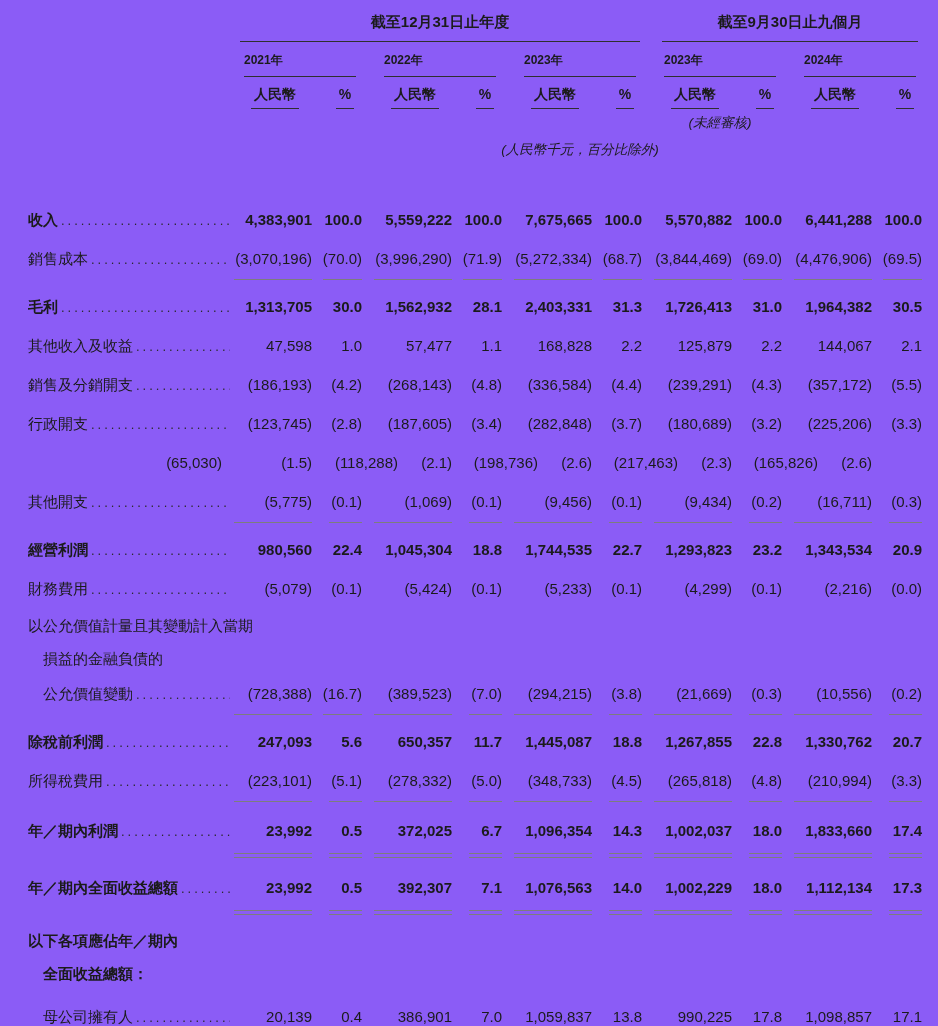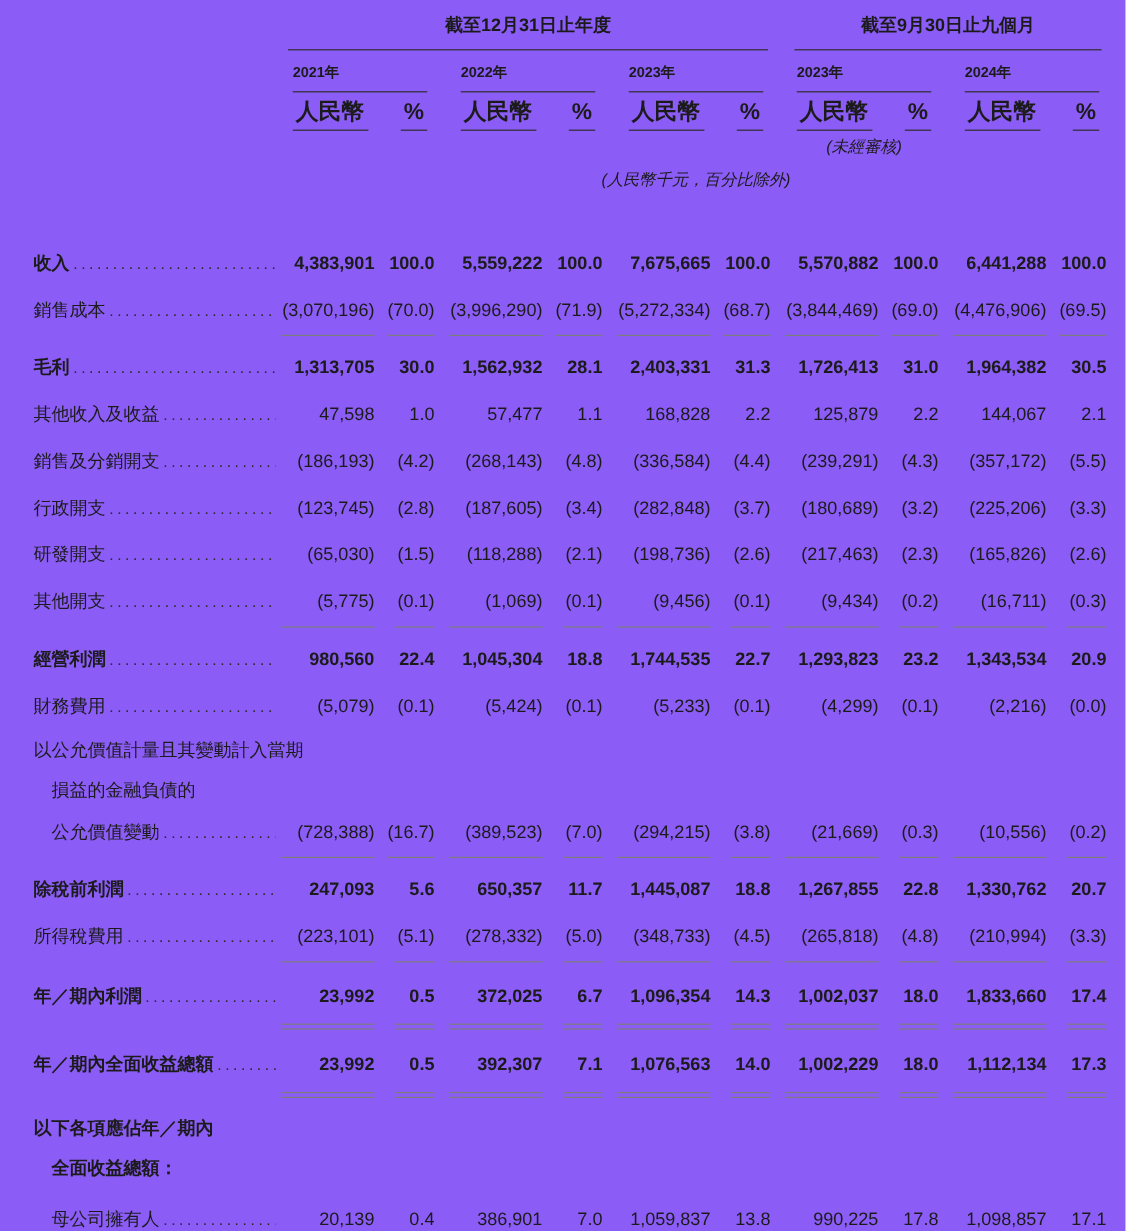--- a/index.html
+++ b/index.html
@@ -23,21 +23,21 @@
   .hg1 { grid-column:2 / span 6; margin:0 10px; }
   .hg2 { grid-column:8 / span 4; margin:0 12px; }
   .hyears { margin-top:7px; line-height:22px; }
   .hyear {
     grid-column:span 2; text-align:left; font-weight:bold; font-size:12px;
     border-bottom:1.3px solid #2f2f2f; padding-bottom:5px; margin:0 14px;
   }
   .hsub { margin-top:6px; line-height:22px; }
   .hsub .c { text-align:center; }
   .hsub .sp {
-    display:inline-block; font-weight:bold; font-size:19px;
+    display:inline-block; font-weight:bold; font-size:14px;
     border-bottom:1.3px solid #2f2f2f; padding:0 3px 3px 3px;text-align:center;
   }
   .hnote { margin-top:5px; line-height:18px; font-style:italic; font-size:13.5px; }
   .hnote .c { display:flex; justify-content:center; white-space:nowrap; }
   .nacell { grid-column:8 / span 2; }
   .unitcell { grid-column:6 / span 2; margin-top:4px; }
   .headspacer { height:42px; }
   
   .row { line-height:37px; font-size:15px; }
   .row.sub { line-height:33px; }
@@ -200,24 +200,20 @@
         <div class="num"><span class="val rmb">(187,605)</span></div>
         <div class="num"><span class="val pct">(3.4)</span></div>
         <div class="num"><span class="val rmb">(282,848)</span></div>
         <div class="num"><span class="val pct">(3.7)</span></div>
         <div class="num"><span class="val rmb">(180,689)</span></div>
         <div class="num"><span class="val pct">(3.2)</span></div>
         <div class="num"><span class="val rmb">(225,206)</span></div>
         <div class="num"><span class="val pct">(3.3)</span></div>
       </div>
       <div class="grid row">
-        <div class="lbl">
-          <span class="lt">研發開支</span>
-          <span class="leader"></span>
-        </div>
         <div class="num"><span class="val rmb">(65,030)</span></div>
         <div class="num"><span class="val pct">(1.5)</span></div>
         <div class="num"><span class="val rmb">(118,288)</span></div>
         <div class="num"><span class="val pct">(2.1)</span></div>
         <div class="num"><span class="val rmb">(198,736)</span></div>
         <div class="num"><span class="val pct">(2.6)</span></div>
         <div class="num"><span class="val rmb">(217,463)</span></div>
         <div class="num"><span class="val pct">(2.3)</span></div>
         <div class="num"><span class="val rmb">(165,826)</span></div>
         <div class="num"><span class="val pct">(2.6)</span></div>

